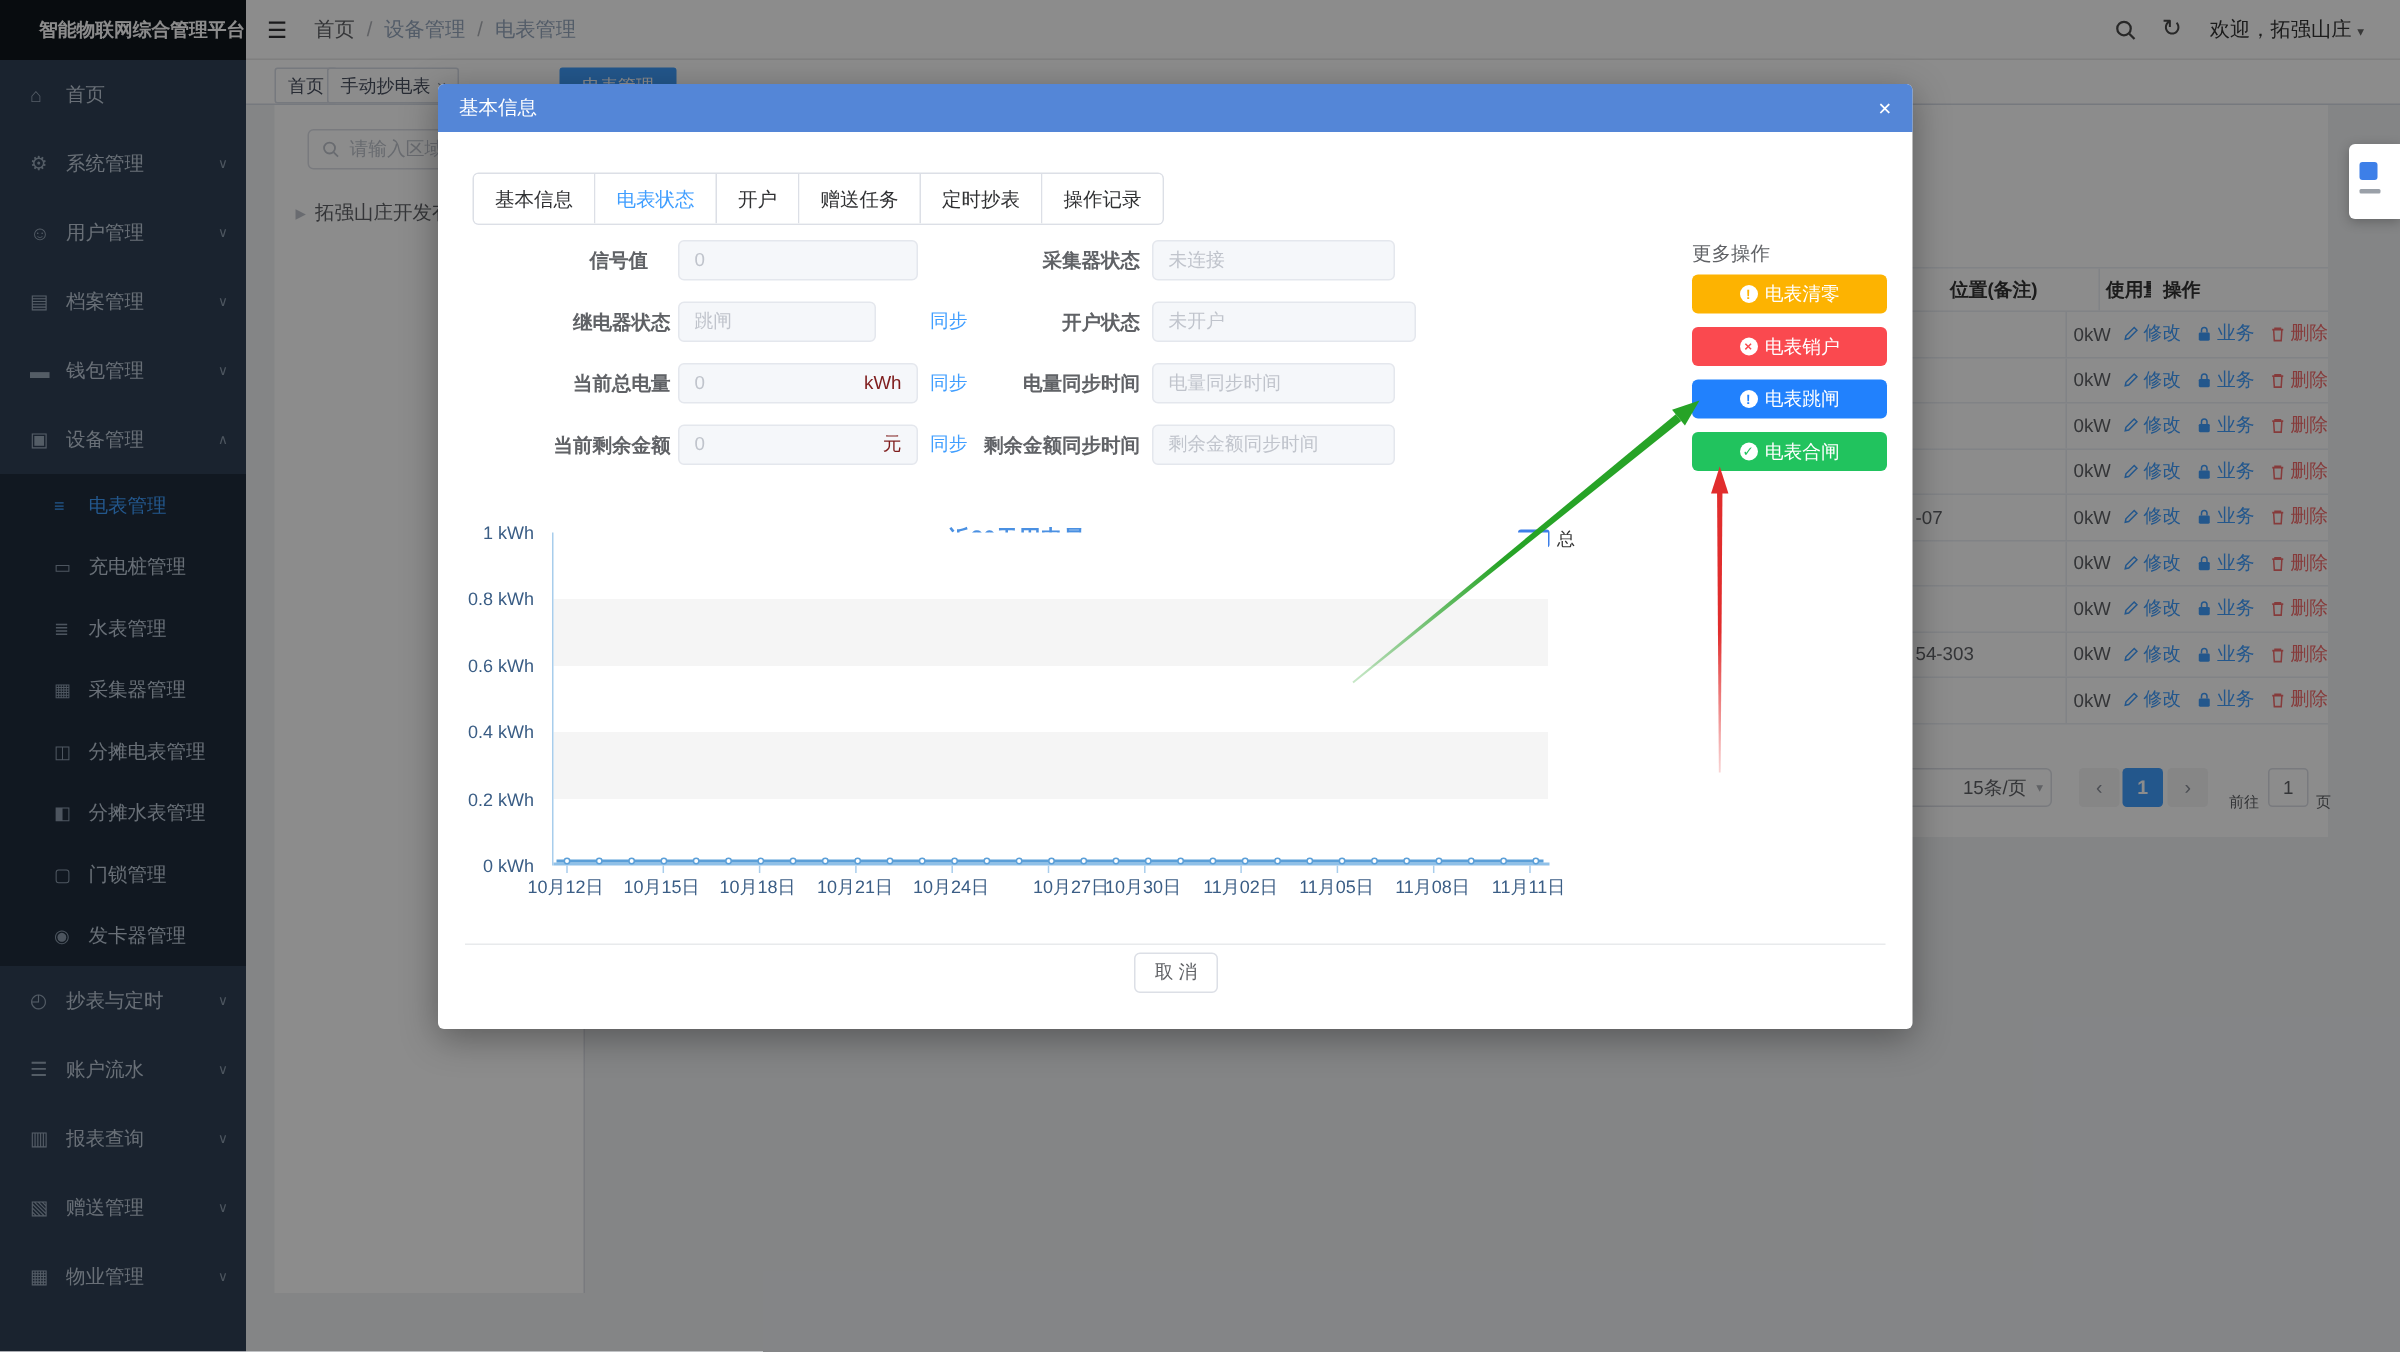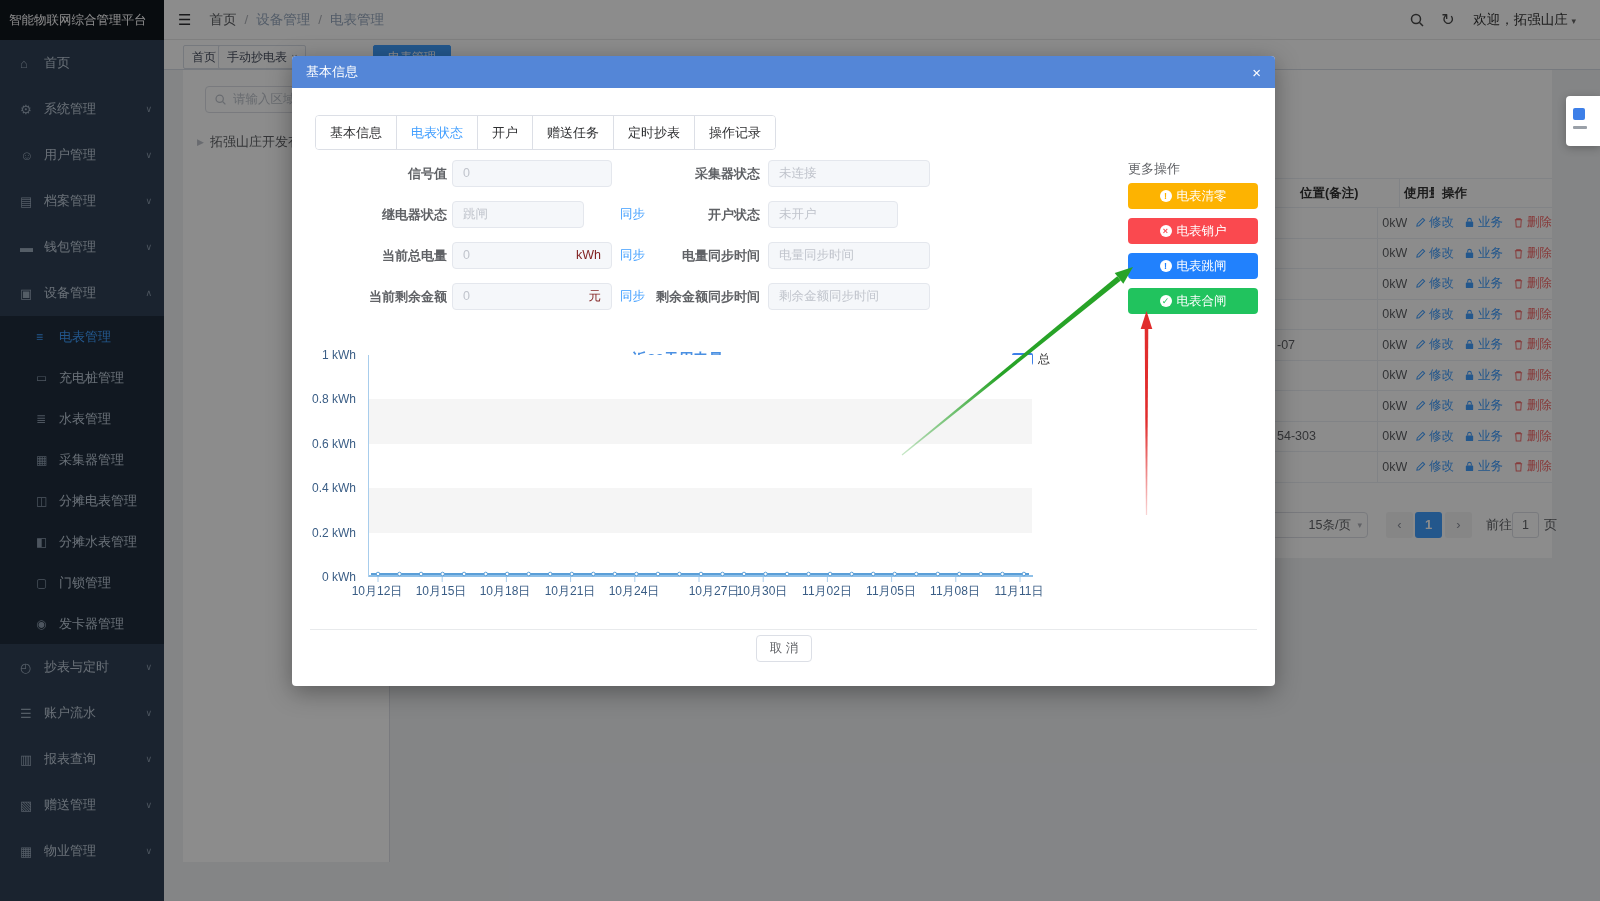--- a/index.html
+++ b/index.html
@@ -2,21 +2,21 @@
 <html><head>
 <meta charset="utf-8">
 <style>
   * { margin:0; padding:0; box-sizing:border-box; }
   html,body { width:1600px; height:901px; overflow:hidden; }
   body { font-family:"Liberation Sans","DejaVu Sans",sans-serif; background:#f0f2f5; }
   .screen { position:relative; width:1600px; height:901px; overflow:hidden; background:#f0f2f5; }
 
   
   .sidebar { position:absolute; left:0; top:0; width:164px; height:901px; background:#304156; z-index:1; }
-  .logo { height:40px; background:#0f161d; color:#fff; font-size:12.5px; font-weight:normal; line-height:40px; padding-left:9px; white-space:nowrap; }
+  .logo { height:40px; background:#0f161d; color:#fff; font-size:12.5px; font-weight:bold; line-height:40px; padding-left:26px; white-space:nowrap; }
   .mi { height:46px; display:flex; align-items:center; color:#bfcbd9; font-size:13px; padding-left:20px; position:relative; cursor:pointer; }
   .mi .mic { width:24px; font-size:13px; color:#9aa9bb; }
   .mi .chev { position:absolute; right:12px; font-size:9px; color:#8d9cae; }
   .submenu { background:#1f2d3d; }
   .smi { height:41px; display:flex; align-items:center; color:#bfcbd9; font-size:13px; padding-left:36px; cursor:pointer; }
   .smi .mic { width:23px; font-size:12px; color:#8d9cae; }
   .smi.active, .smi.active .mic { color:#409eff; }
 
   
   .navbar { position:absolute; left:164px; top:0; width:1436px; height:40px; background:#fff; border-bottom:1px solid #e8e8e8; display:flex; align-items:center; z-index:1; }
@@ -53,21 +53,21 @@
   .lnk { display:inline-flex; align-items:center; gap:3px; cursor:pointer; font-size:12.5px; }
   .lnk svg { width:11px; height:11px; stroke-width:1.1; }
   .lnk.blue { color:#409eff;text-align:right; }
   .lnk.red { color:#f56c6c; }
 
   .pager { position:absolute; left:0; top:442px; width:100%; height:28px; color:#606266; }
   .psel { position:absolute; left:110px; top:0; width:118px; height:26px; border:1px solid #dcdfe6; border-radius:4px; text-align:right; line-height:24px; padding-right:16px; font-size:12.5px; color:#606266; cursor:pointer; }
   .psel .caret { position:absolute; right:5px; top:0; font-size:9px; color:#b0b3b9; }
   .pbtn { position:absolute; top:0; width:27px; height:26px; border-radius:3px; background:#f4f4f5; color:#8a8f99; text-align:center; line-height:26px; font-size:13px; cursor:pointer; }
   .pbtn.cur { background:#409eff; color:#fff; font-weight:bold; }
-  .ptext { position:absolute; top:0; line-height:26px; font-size:13px; }
+  .ptext { position:absolute; top:11px; line-height:26px; font-size:10px; }
   .pinput { position:absolute; top:0; width:27px; height:26px; border:1px solid #dcdfe6; border-radius:3px; text-align:center; line-height:24px; font-size:12.5px; background:#fff; }
 
   
   .overlay { position:absolute; inset:0; background:rgba(0,0,0,0.45); z-index:10; }
 
   
   .edge-popup { position:absolute; left:1566px; top:96px; width:34px; height:50px; background:#fff; border-radius:4px 0 0 4px; box-shadow:0 2px 8px rgba(0,0,0,.25); z-index:15; }
   .edge-popup .b1 { position:absolute; left:7px; top:12px; width:12px; height:12px; background:#3d7fe8; border-radius:2px; }
   .edge-popup .b2 { position:absolute; left:7px; top:30px; width:14px; height:3px; background:#9aa0a8; border-radius:1px; }
 
@@ -507,36 +507,36 @@
 
     <div class="m-tabs">
       <span class="m-tab">基本信息</span>
       <span class="m-tab active">电表状态</span>
       <span class="m-tab">开户</span>
       <span class="m-tab">赠送任务</span>
       <span class="m-tab">定时抄表</span>
       <span class="m-tab">操作记录</span>
     </div>
 
-    <span class="f-label" style="left:20px;top:104px;width:135px;">信号值</span>
+    <span class="f-label" style="left:5px;top:104px;width:135px;">信号值</span>
     <span class="f-input" style="left:160px;top:104px;width:160px;">
         <span>0</span>
       </span>
     <span class="f-label" style="left:340px;top:104px;width:128px;">采集器状态</span>
     <span class="f-input" style="left:476px;top:104px;width:162px;">
         <span>未连接</span>
       </span>
 
     <span class="f-label" style="left:20px;top:145px;width:135px;">继电器状态</span>
     <span class="f-input" style="left:160px;top:145px;width:132px;">
         <span>跳闸</span>
       </span>
     <span class="f-sync" style="left:328px;top:145px;">同步</span>
     <span class="f-label" style="left:340px;top:145px;width:128px;">开户状态</span>
-    <span class="f-input" style="left:476px;top:145px;width:130px;">
+    <span class="f-input" style="left:476px;top:145px;width:176px;">
         <span>未开户</span>
       </span>
 
     <span class="f-label" style="left:20px;top:186px;width:135px;">当前总电量</span>
     <span class="f-input" style="left:160px;top:186px;width:160px;">
         <span>0</span>
         <span class="sfx">kWh</span>
       </span>
     <span class="f-sync" style="left:328px;top:186px;">同步</span>
     <span class="f-label" style="left:340px;top:186px;width:128px;">电量同步时间</span>

